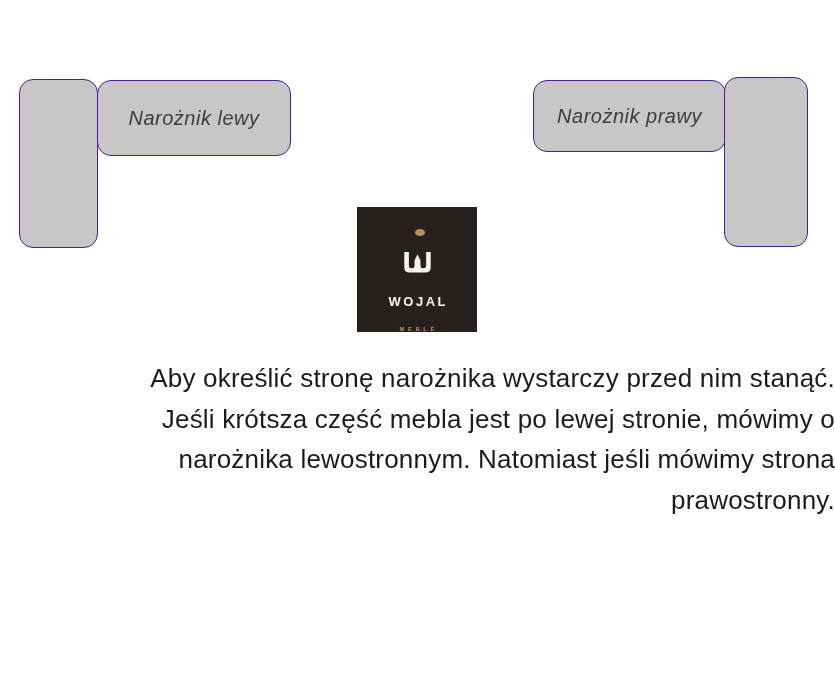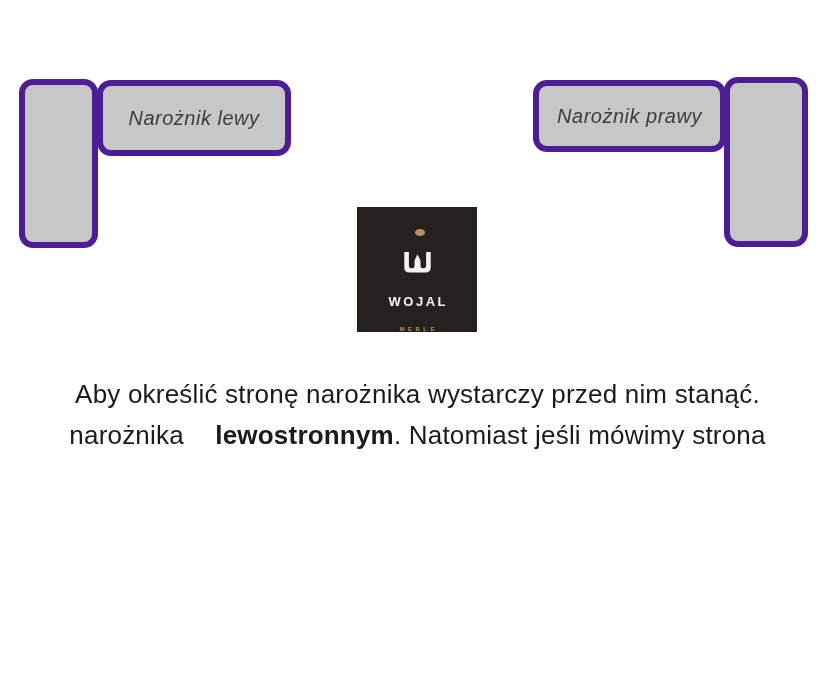--- a/index.html
+++ b/index.html
@@ -8,21 +8,21 @@
     width:835px;height:700px;
     background:#ffffff;
     overflow:hidden;
     font-family:"Liberation Sans", sans-serif;
     margin:0 auto;
   }
   
   .sofa-piece{
     position:absolute;
     background:#c7c7c7;
-    border:6px solid #4c1d95;
+    border:1px solid #4c1d95;
     border-radius:14px;
     box-sizing:border-box;
     display:flex;align-items:center;justify-content:center;
   }
   .sofa-label{
     font-style:italic;
     font-size:20px;
     color:#3d3d3d;
     letter-spacing:0.5px;
     white-space:nowrap;
@@ -63,29 +63,29 @@
     margin-top:5px;
     color:#b3925d;
     font-size:6px;
     font-weight:bold;
     letter-spacing:3.5px;
     text-indent:3.5px;
   }
   
   .paragraph{
     position:absolute;
-    left:0;right:0;top:374px;
-    text-align:center;
+    left:0;right:0;top:358px;
+    text-align:right;
     font-size:26px;
     line-height:40.5px;
     color:#1b1b1b;
     letter-spacing:0.2px;
   }
   .para-line{white-space:nowrap;}
-  .para-line .bold{font-weight:bold;margin-left:24px;}
+  .para-line .bold{font-weight:normal;}
 </style>
 </head>
 <body>
 
 <div class="canvas">
 
   <div class="sofa-group">
     <div class="sofa-piece left-vertical"></div>
     <div class="sofa-piece left-horizontal">
       <span class="sofa-label">Narożnik lewy</span>
@@ -106,16 +106,18 @@
                Q33,24.5 29.5,24.5 L28,24.5 Q24.5,24.5 24.5,21 L24.5,13
                L20,3.5 L15.5,13 L15.5,21 Q15.5,24.5 12,24.5 L10.5,24.5
                Q7,24.5 7,21 L7,0 Z"></path>
     </svg>
     <div class="logo-brand">WOJAL</div>
     <div class="logo-sub">MEBLE</div>
   </div>
 
   <div class="paragraph">
       <div class="para-line"><span>Aby określić stronę narożnika wystarczy przed nim stanąć.</span></div>
+      <div class="para-line"><span>Jeśli krótsza część mebla jest po lewej stronie, mówimy o</span></div>
       <div class="para-line"><span>narożnika </span><span class="bold">lewostronnym</span><span>. Natomiast jeśli mówimy strona</span></div>
+      <div class="para-line"><span class="bold">prawostronny</span><span>.</span></div>
     </div>
 
 </div>
 
 </body></html>

